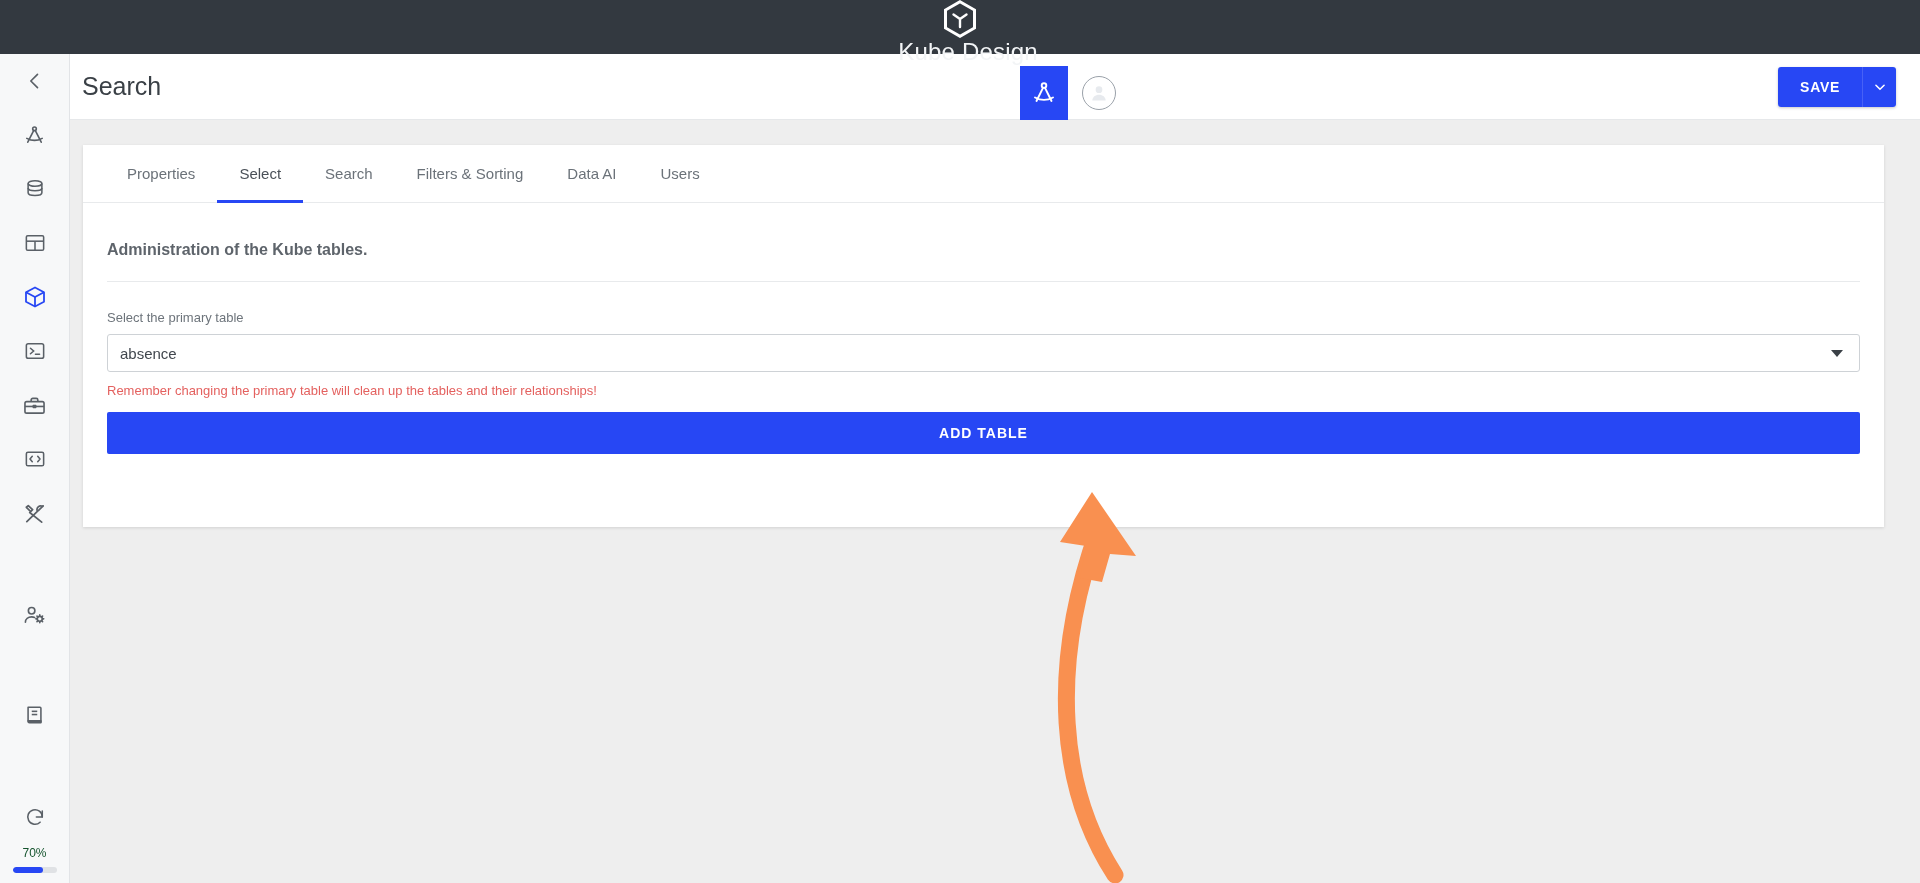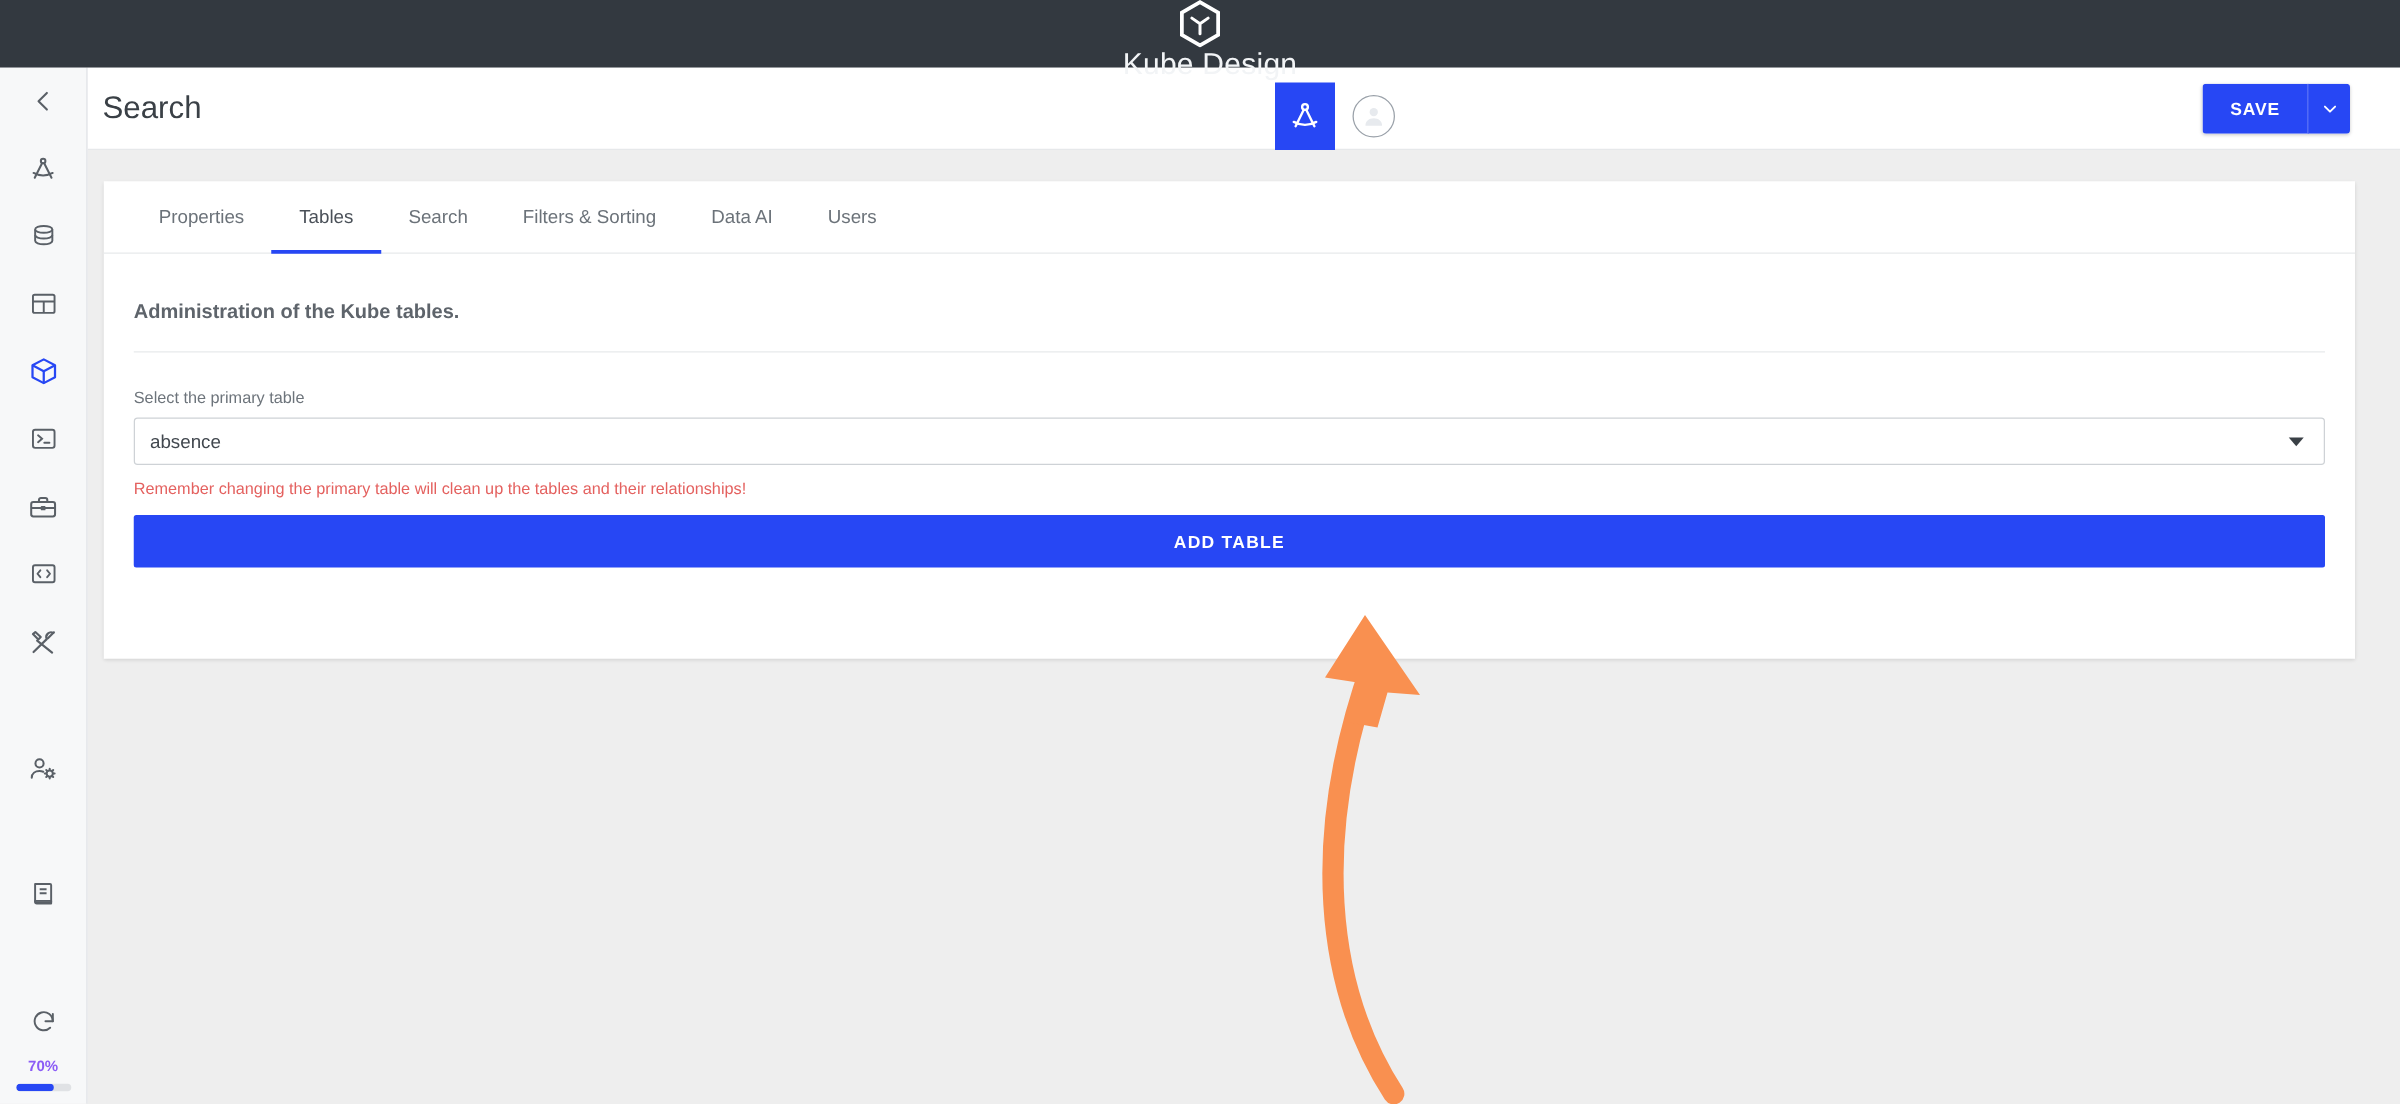--- a/index.html
+++ b/index.html
@@ -69,23 +69,22 @@
   .sb-gap-2 { height: 48px; }
   .sb-gap-4 { height: 46px; }
   .sb-bottom {
     margin-top: auto;
     width: 70px;
     display: flex; flex-direction: column; align-items: center;
     padding-bottom: 10px;
   }
   .sb-pct {
     font-size: 12px;
-    color: #8b5cf6;
+    color: #14532d;
     margin-top: 2px;
-    font-weight: bold;
   }
   .sb-progress {
     width: 44px; height: 6px;
     background: #e0e2e5;
     border-radius: 3px;
     margin-top: 7px;
     overflow: hidden;
   }
   .sb-progress-fill {
     height: 6px; background: #2747f4; border-radius: 3px;
@@ -100,21 +99,21 @@
     display: flex; align-items: center;
     z-index: 20;
   }
   .page-title {
     font-size: 25px; font-weight: 400; color: #3a4046;
     margin-left: 12px;
   }
   .ph-spacer { flex: 1 1 auto; }
   .save-group {
     display: flex; align-items: stretch;
-    height: 40px; margin-right: 40px;
+    height: 40px; margin-right: 24px;
     border-radius: 3px; overflow: hidden;
     box-shadow: 0 1px 3px rgba(0,0,0,.22);
   }
   .save-btn {
     background: #2747f4; color: #fff;
     border: none;
     font-family: "Liberation Sans", sans-serif;
     font-size: 14px; font-weight: 700; letter-spacing: .7px;
     padding: 0 22px;
     cursor: pointer;
@@ -411,21 +410,21 @@
   </div>
 </div>
 
 <div class="card">
 
   <div class="tabs" id="tabs-root">
       <div class="tab">
         <span>Properties</span>
       </div>
       <div class="tab active">
-        <span>Tables</span>
+        <span>Select</span>
       </div>
       <div class="tab">
         <span>Search</span>
       </div>
       <div class="tab">
         <span>Filters &amp; Sorting</span>
       </div>
       <div class="tab">
         <span>Data AI</span>
       </div>

